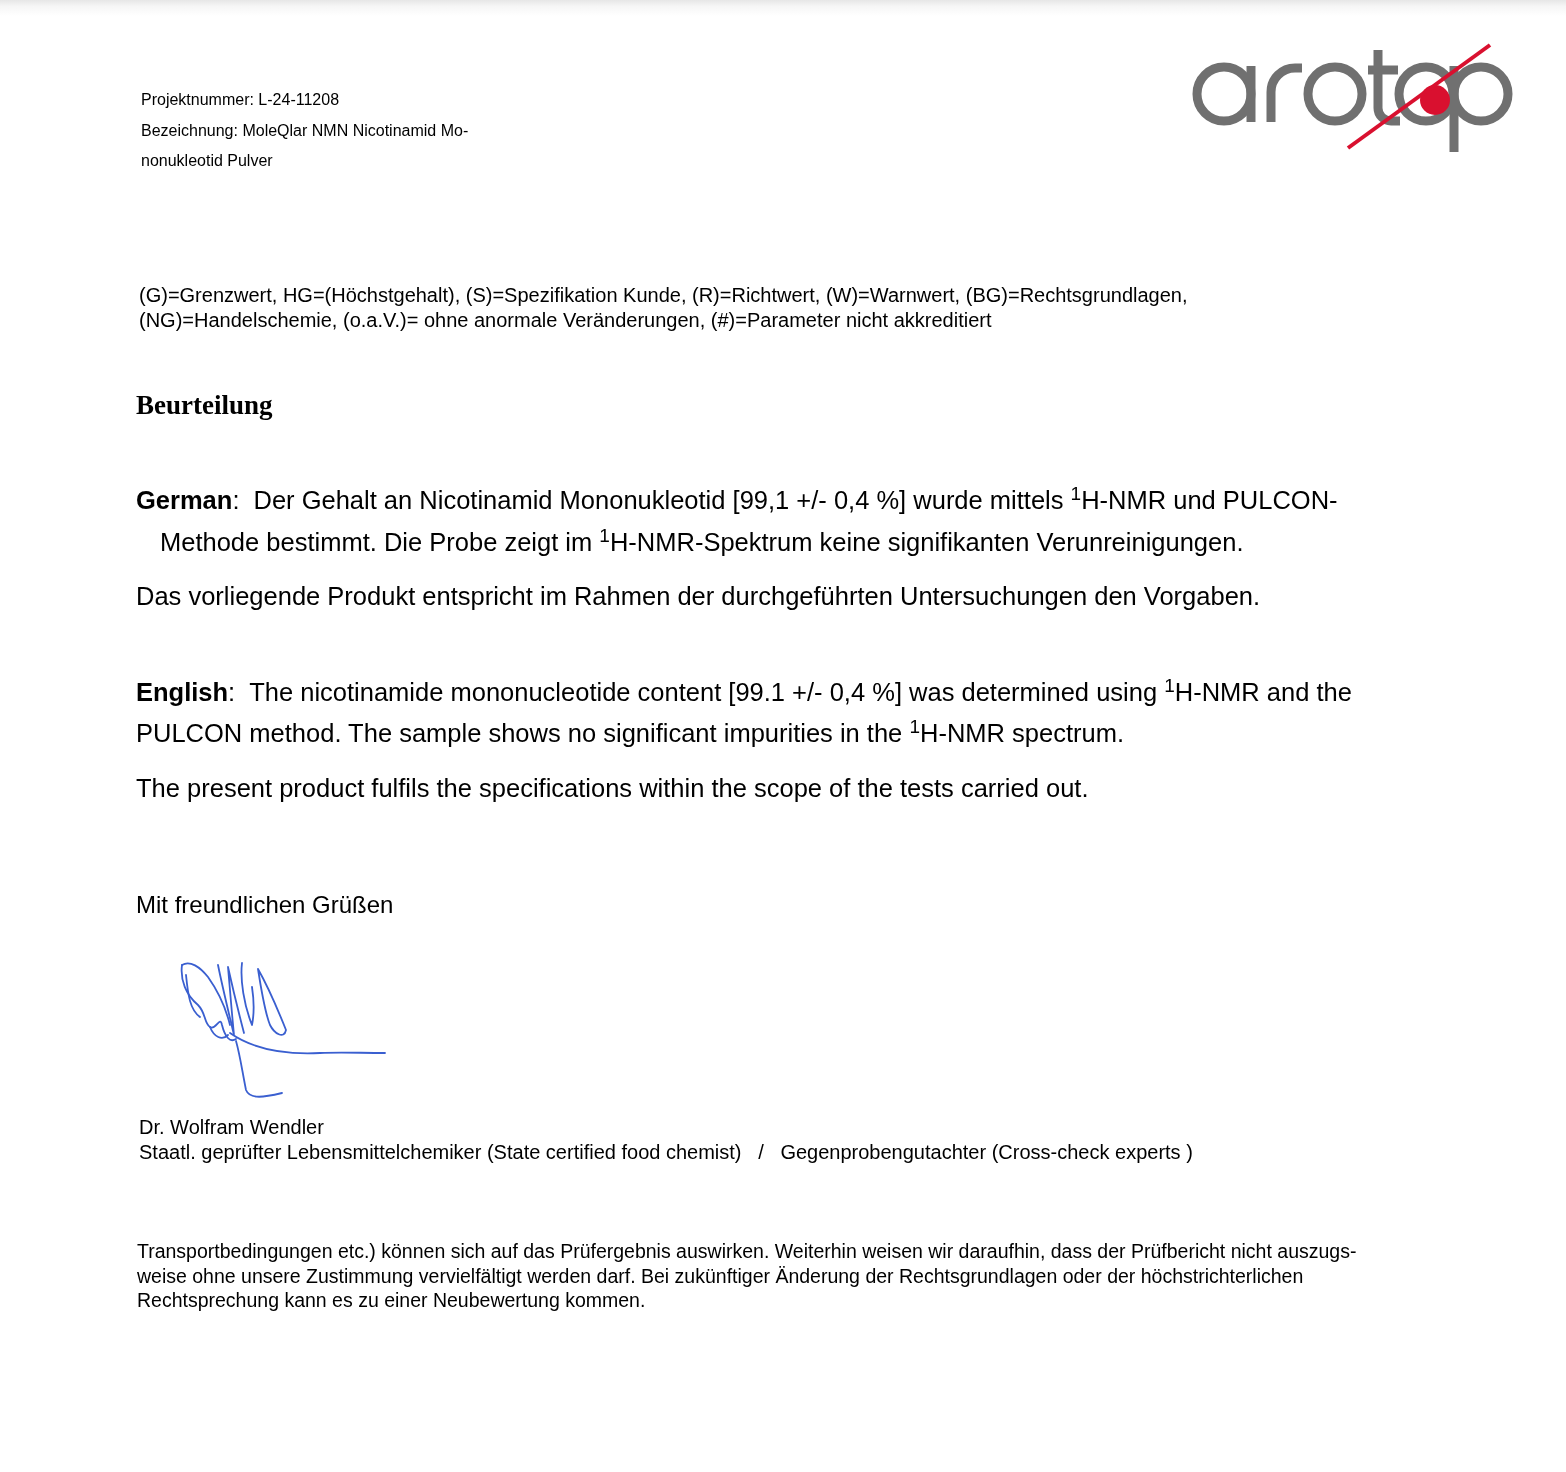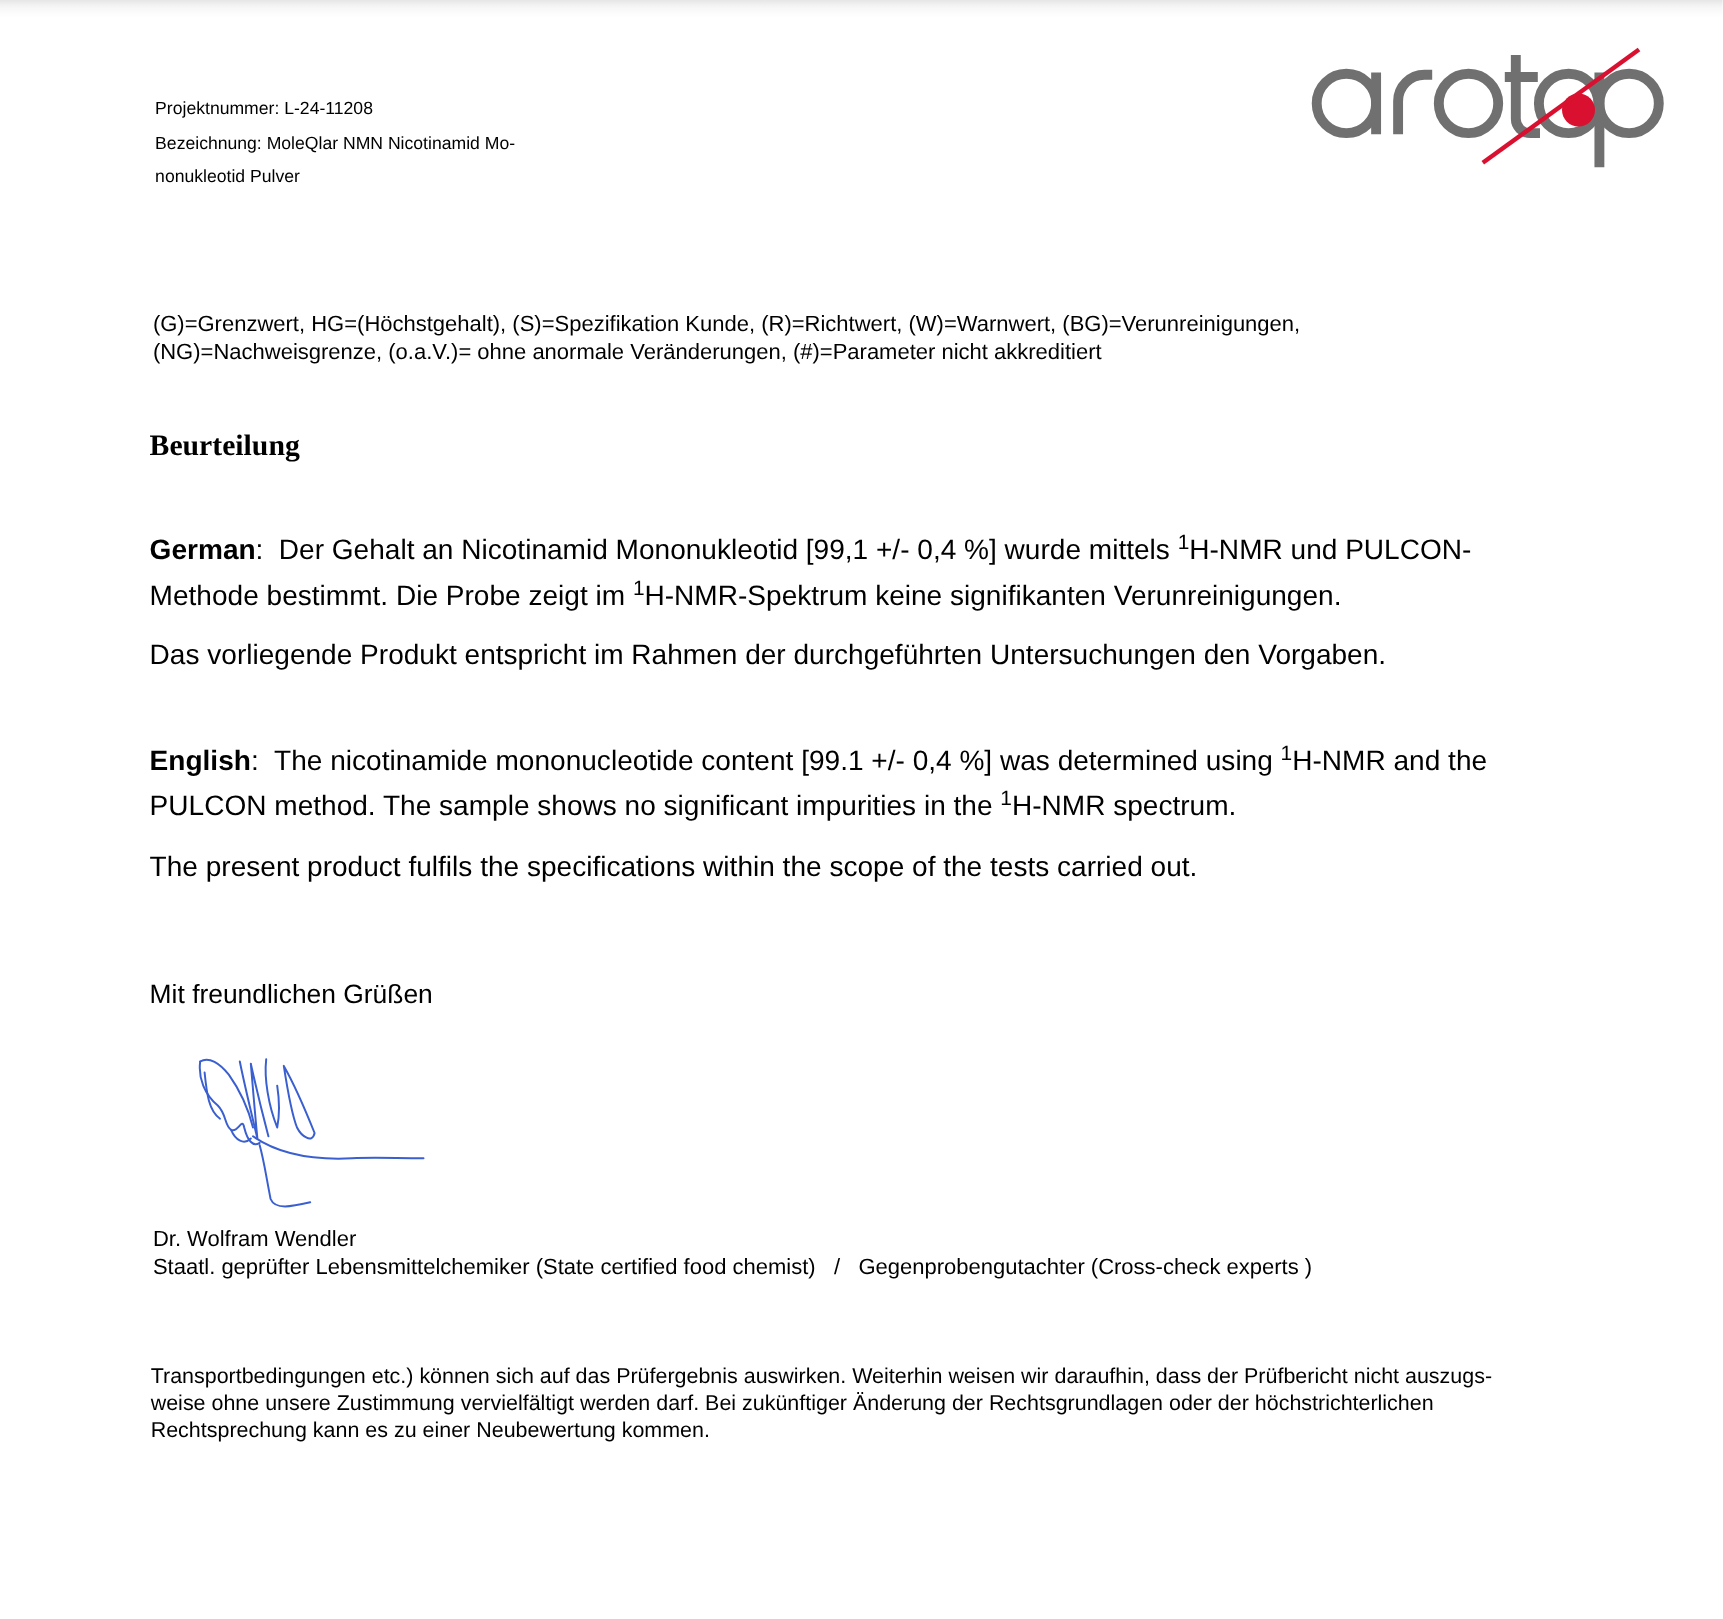--- a/index.html
+++ b/index.html
@@ -126,30 +126,30 @@
     <circle cx="293" cy="52" r="27"></circle>
     <line x1="266" y1="24" x2="266" y2="110"></line>
   </g>
 
   <path d="M238 52 m-27 0 a27 27 0 0 0 54 0 z" fill="none"></path>
   <circle cx="247" cy="58" r="15" fill="#d9102f"></circle>
   <line x1="160" y1="106" x2="302" y2="3" stroke="#d9102f" stroke-width="4"></line>
 </svg>
 
 <div class="legend-block">
-  <div>(G)=Grenzwert, HG=(Höchstgehalt), (S)=Spezifikation Kunde, (R)=Richtwert, (W)=Warnwert, (BG)=Verunreinigungen,</div>
-  <div>(NG)=Nachweisgrenze, (o.a.V.)= ohne anormale Veränderungen, (#)=Parameter nicht akkreditiert</div>
+  <div>(G)=Grenzwert, HG=(Höchstgehalt), (S)=Spezifikation Kunde, (R)=Richtwert, (W)=Warnwert, (BG)=Rechtsgrundlagen,</div>
+  <div>(NG)=Handelschemie, (o.a.V.)= ohne anormale Veränderungen, (#)=Parameter nicht akkreditiert</div>
 </div>
 
 <div class="section-title">Beurteilung</div>
 
 <div class="para" style="top:486px;text-align:center;">
   <span class="lang-label">German</span><span>:</span><span class="gap"></span><span>Der Gehalt an Nicotinamid Mononukleotid [99,1 +/- 0,4 %] wurde mittels </span><sup>1</sup><span>H-NMR und PULCON-</span>
 </div>
-<div class="para" style="top:528px;">
+<div class="para" style="top:528px;margin-left:24px;">
   <span>Methode bestimmt. Die Probe zeigt im </span><sup>1</sup><span>H-NMR-Spektrum keine signifikanten Verunreinigungen.</span>
 </div>
 <div class="para" style="top:582px;">Das vorliegende Produkt entspricht im Rahmen der durchgeführten Untersuchungen den Vorgaben.</div>
 
 <div class="para" style="top:678px;">
   <span class="lang-label">English</span><span>:</span><span class="gap"></span><span>The nicotinamide mononucleotide content [99.1 +/- 0,4 %] was determined using </span><sup>1</sup><span>H-NMR and the</span>
 </div>
 <div class="para" style="top:719px;">
   <span>PULCON method. The sample shows no significant impurities in the </span><sup>1</sup><span>H-NMR spectrum.</span>
 </div>

